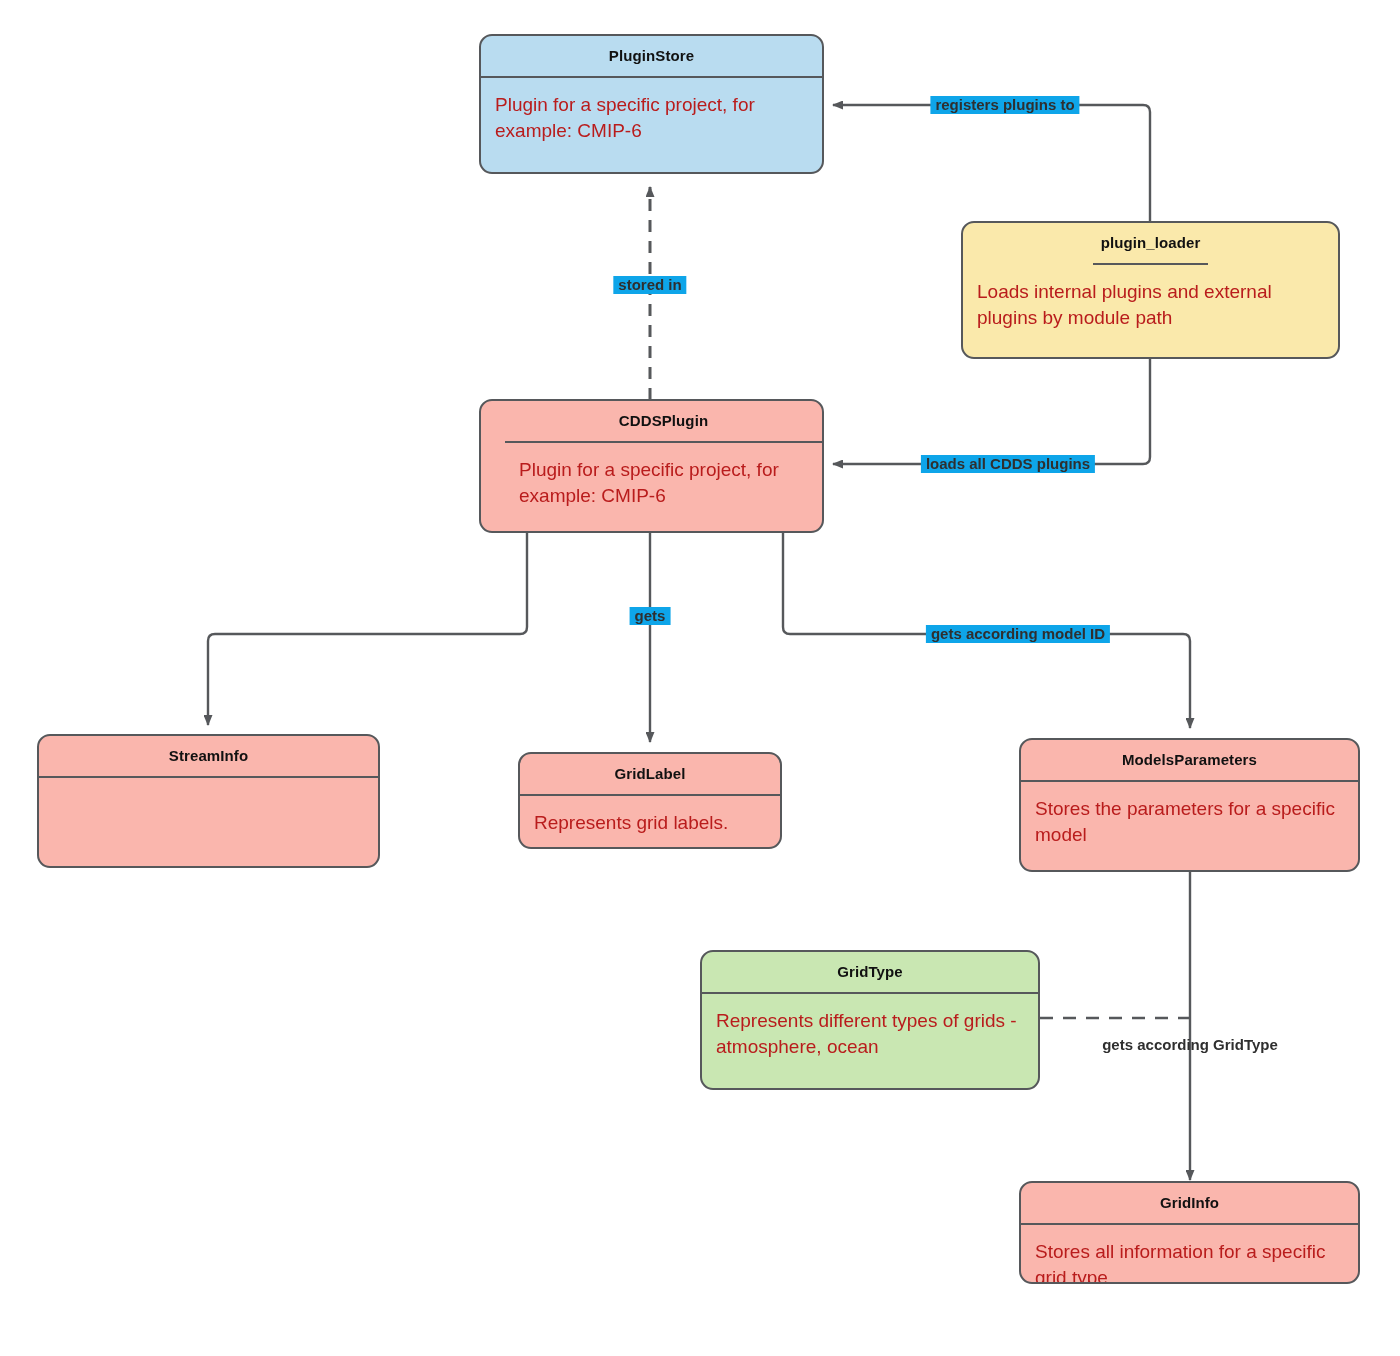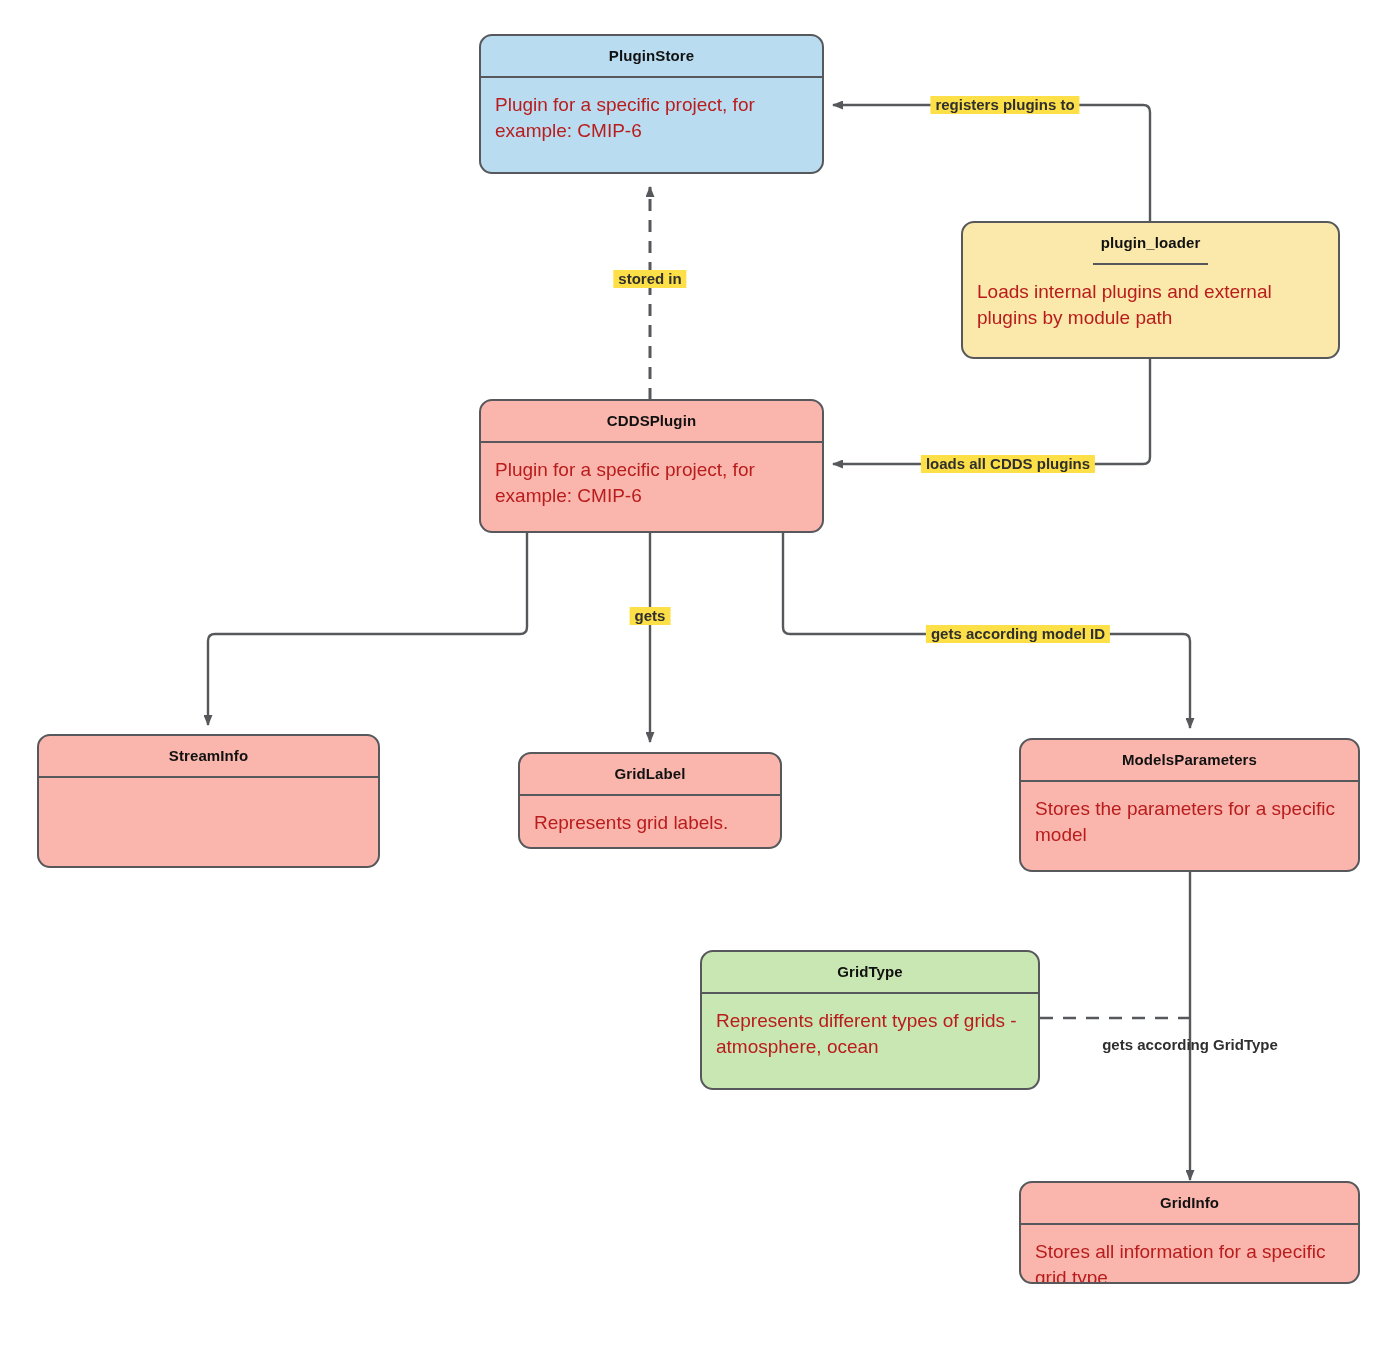--- a/index.html
+++ b/index.html
@@ -61,21 +61,21 @@
   .node.blue  { background: #b9dcf0; }
   .node.red   { background: #fab6ad; }
   .node.yellow{ background: #fae9ab; }
   .node.green { background: #c9e7b2; }
 
   .edge-label {
     position: absolute;
     font-size: 15px;
     font-weight: bold;
     color: #2f2f2f;
-    background: #fde047;
+    background: #0ea5e9;
     white-space: nowrap;
     padding: 0 5px;
     line-height: 18px;
     transform: translate(-50%, -50%);
   }
 </style>
 </head>
 <body>
 
 <div id="canvas">
@@ -107,21 +107,21 @@
   <div class="node blue" style="left:479px; top:34px; width:345px; height:140px;">
     <div class="node-title">PluginStore</div>
     <div class="node-body">Plugin for a specific project, for example: CMIP-6</div>
   </div>
 
   <div class="node yellow" style="left:961px; top:221px; width:379px; height:138px;align-items:center;">
     <div class="node-title">plugin_loader</div>
     <div class="node-body">Loads internal plugins and external plugins by module path</div>
   </div>
 
-  <div class="node red" style="left:479px; top:399px; width:345px; height:134px;">
+  <div class="node red" style="left:479px; top:399px; width:345px; height:134px;padding-left:24px;">
     <div class="node-title">CDDSPlugin</div>
     <div class="node-body">Plugin for a specific project, for example: CMIP-6</div>
   </div>
 
   <div class="node red" style="left:37px; top:734px; width:343px; height:134px;gap:6px;">
     <div class="node-title">StreamInfo</div>
   </div>
 
   <div class="node red" style="left:518px; top:752px; width:264px; height:97px;">
     <div class="node-title">GridLabel</div>
@@ -140,21 +140,21 @@
 
   <div class="node red" style="left:1019px; top:1181px; width:341px; height:103px;">
     <div class="node-title">GridInfo</div>
     <div class="node-body">Stores all information for a specific grid type</div>
   </div>
 
   <div class="edge-label" style="left:1005px; top:105px;">registers plugins to</div>
 
   <div class="edge-label" style="left:1008px; top:464px;">loads all CDDS plugins</div>
 
-  <div class="edge-label" style="left:650px; top:279px;">stored in</div>
+  <div class="edge-label" style="left:650px; top:285px;">stored in</div>
 
   <div class="edge-label" style="left:650px; top:616px;">gets</div>
 
   <div class="edge-label" style="left:1018px; top:634px;">gets according model ID</div>
 
   <div class="edge-label" style="left:1190px; top:1045px; background:transparent;">gets according GridType</div>
 
 </div>
 
 </body></html>

